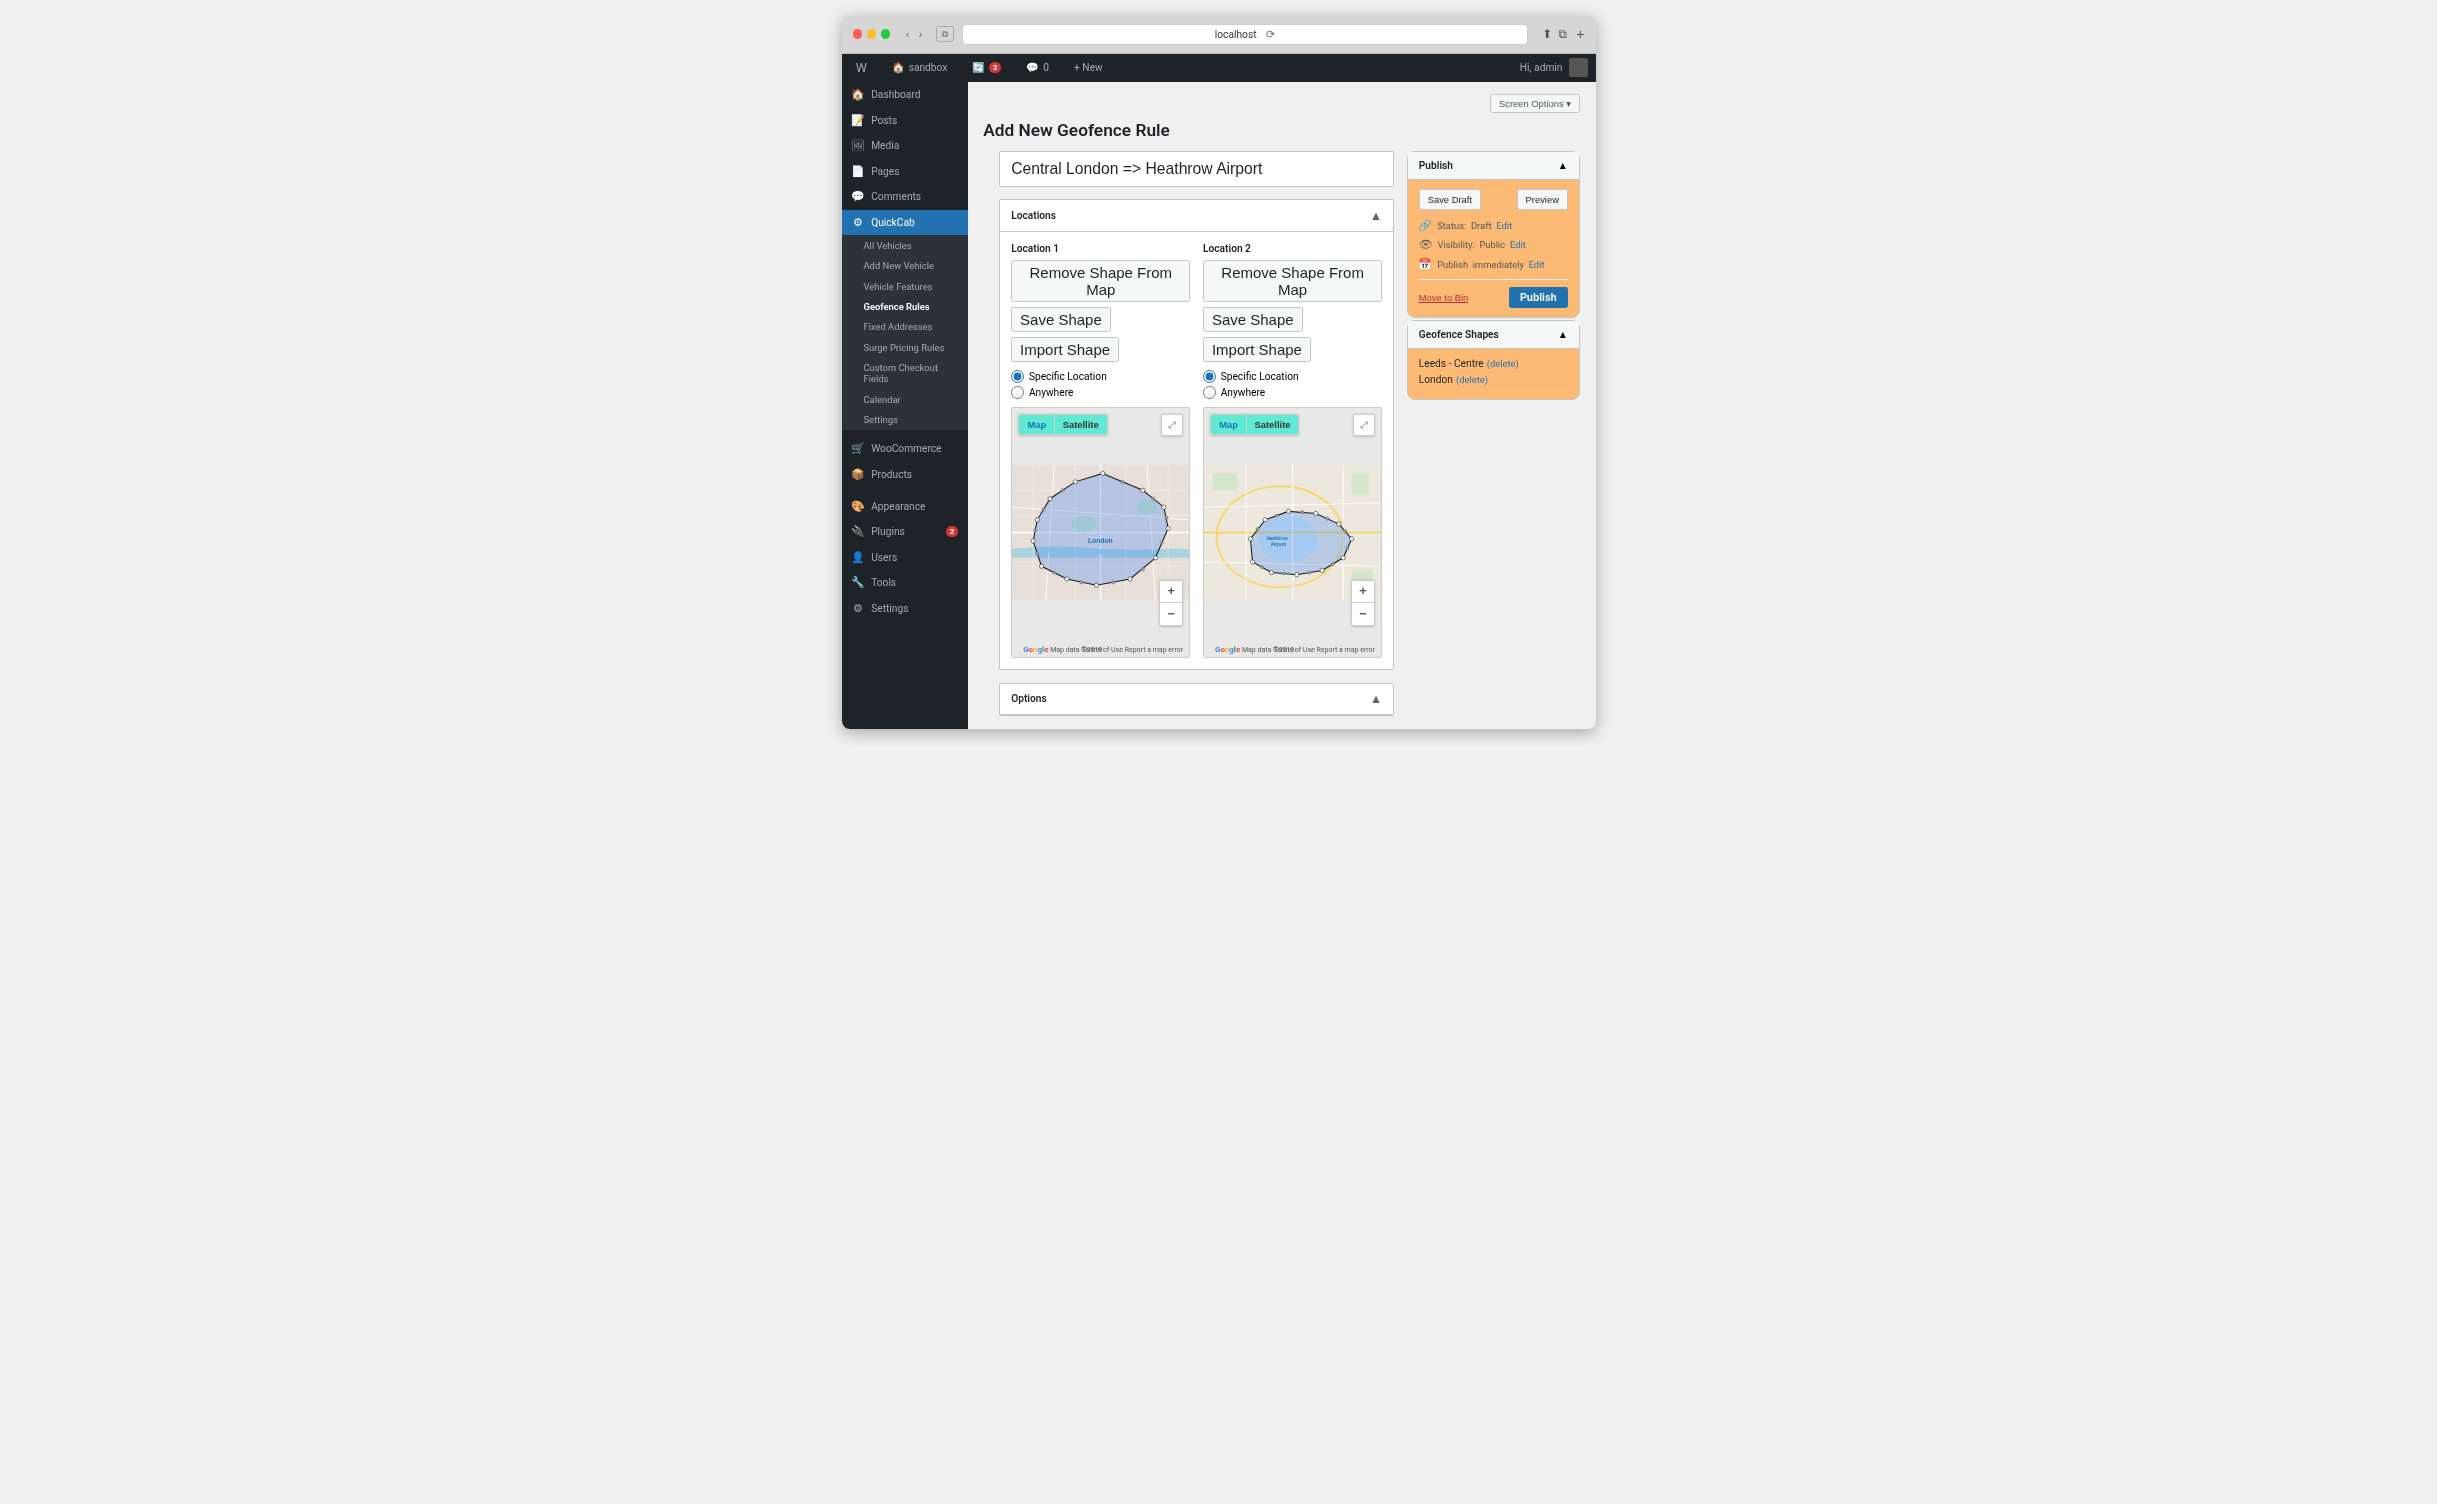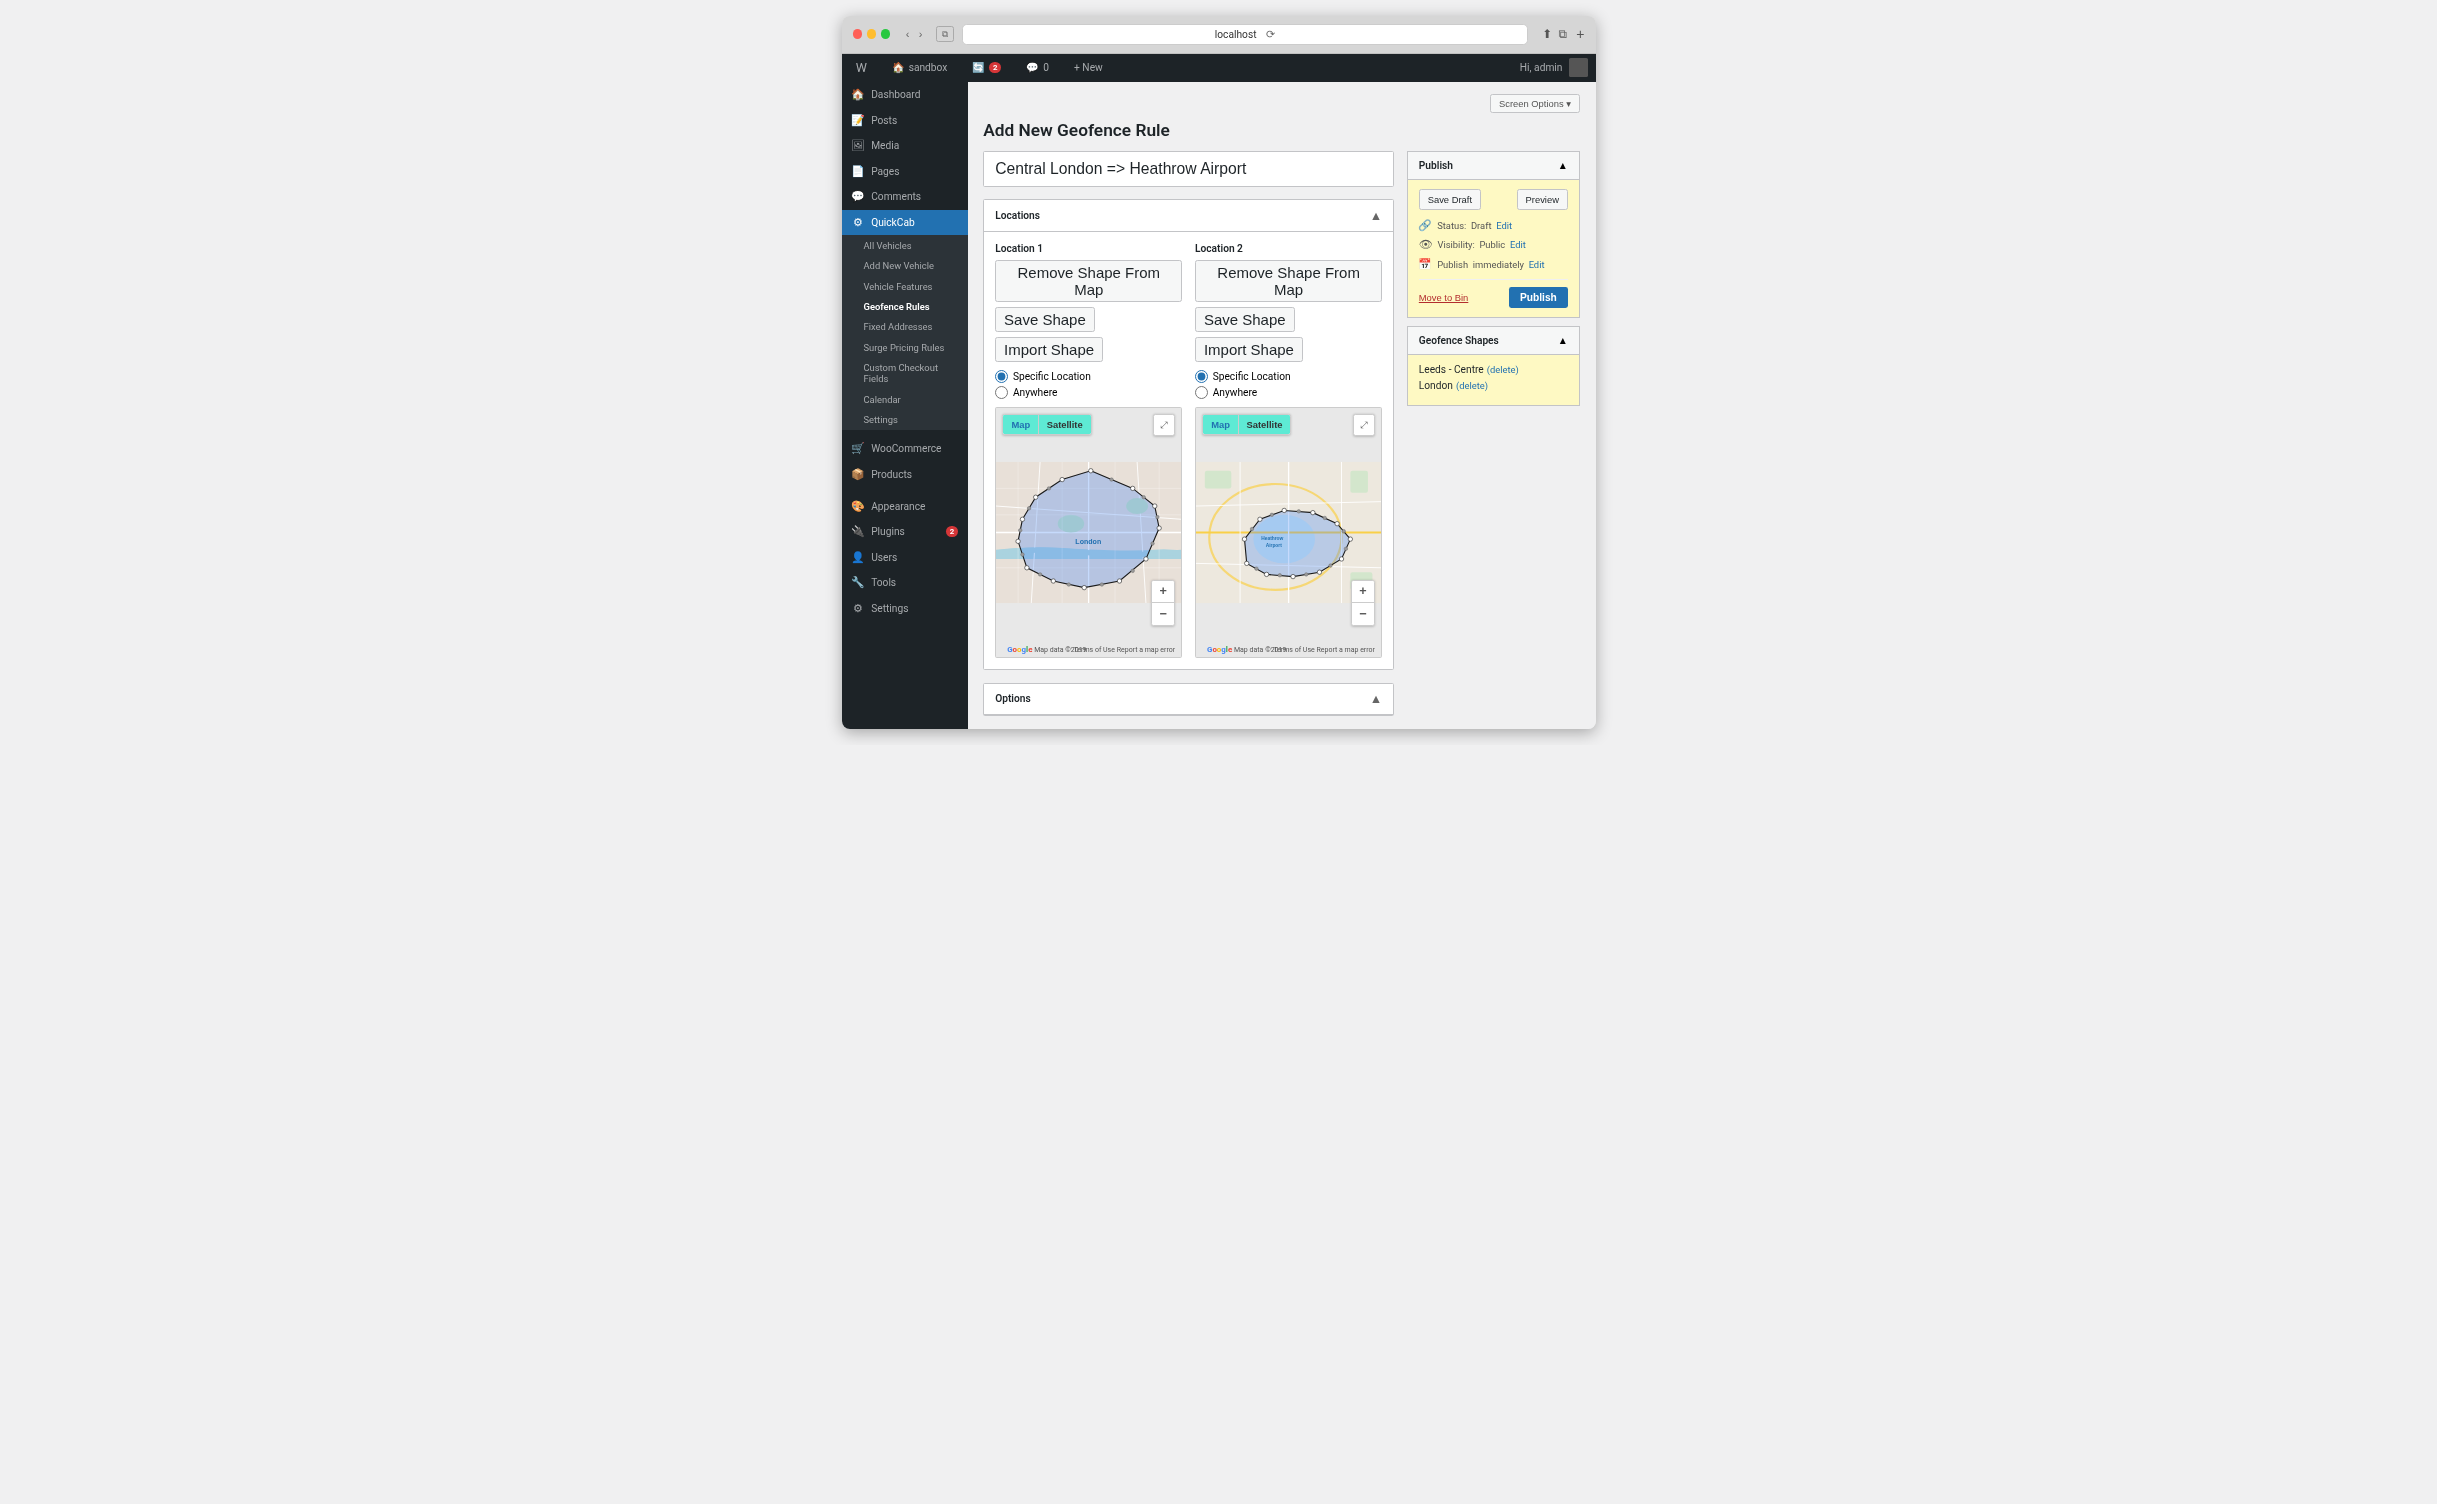--- a/index.html
+++ b/index.html
@@ -119,21 +119,21 @@
       padding: 7.9px 11px;
       font-size: 15.7px;
       color: #1d2327;
       background: white;
       margin-bottom: 12.6px;
       outline: none;
     }
 
     
     .editor-wrap { display: flex; gap: 12.6px; }
-    .editor-main { flex: 1; }
+    .editor-main { flex: 1; margin-left: 16px; }
 
     
     .metabox {
       background: white;
       border: 0.8px solid #c3c4c7;
       border-radius: 1.6px;
       margin-bottom: 12.6px;
     }
     .metabox-header {
       display: flex;
@@ -262,24 +262,24 @@
     }
     .google-logo span:nth-child(2) { color: #ea4335; }
     .google-logo span:nth-child(3) { color: #fbbc05; }
     .google-logo span:nth-child(4) { color: #4285f4; }
     .google-logo span:nth-child(5) { color: #34a853; }
     .google-logo span:nth-child(6) { color: #ea4335; }
 
     
     .sidebar-panels { width: 173px; flex-shrink: 0; }
     .panel {
-      background: #fef9c3;
+      background: #fdba74;
       border: 0.8px solid #c3c4c7;
-      border-radius: 0;
-      margin-bottom: 8px;
+      border-radius: 8px;
+      margin-bottom: 2px;
     }
     .panel-header {
       display: flex;
       align-items: center;
       justify-content: space-between;
       padding: 7.9px 11px;
       background: #f6f7f7;
       border-bottom: 0.8px solid #c3c4c7;
       cursor: pointer;
     }

